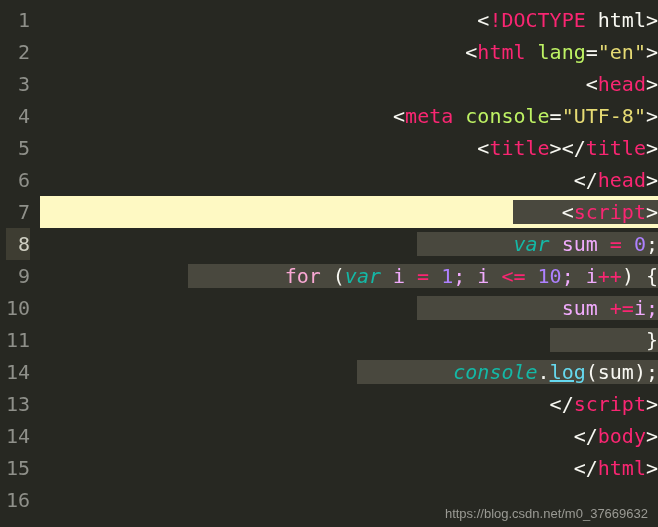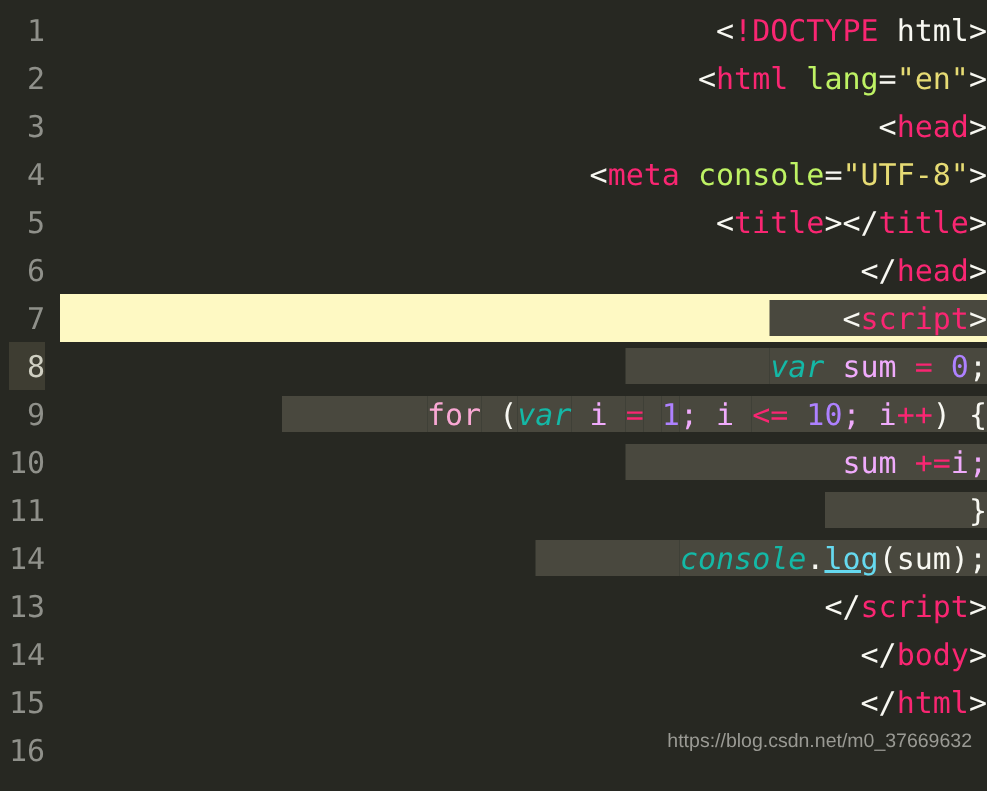--- a/index.html
+++ b/index.html
@@ -65,21 +65,21 @@
   .num    { color: #ae81ff; }   
   .op     { color: #f92672; }   
   .func   { color: #66d9ef; text-decoration: underline; }   
   .ident  { color: #f0abfc; }
   .cyan   { color: #14b8a6; font-style: italic; }
   .guide  { color: #484844; }   
 
   .watermark {
     position: absolute;
     right: 10px;
-    bottom: 22px;
+    bottom: 2px;
     color: #9a9a94;
     font-size: 13px;
     font-family: Arial, sans-serif;
   }
 </style>
 </head>
 <body>
 
 <div class="editor">
   <div class="gutter" id="gutter">

